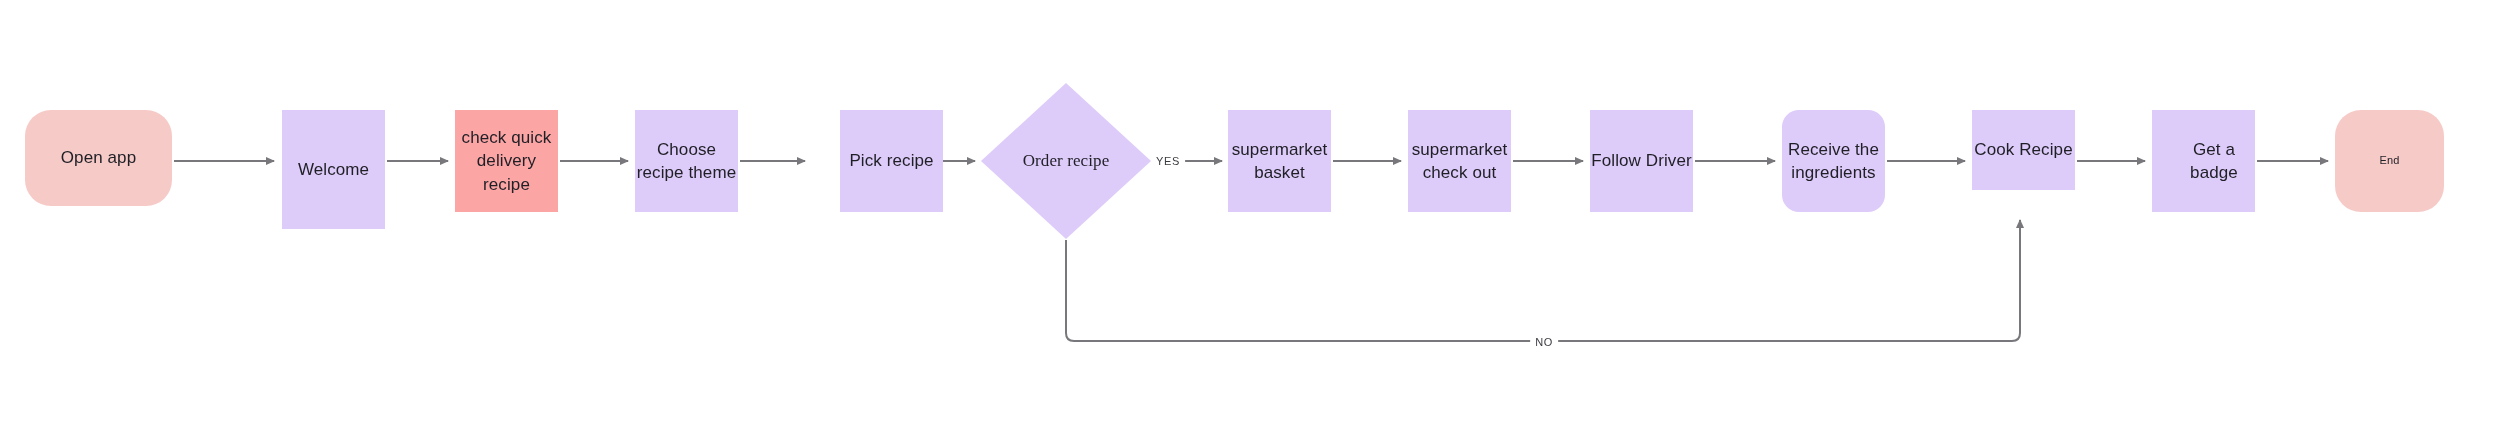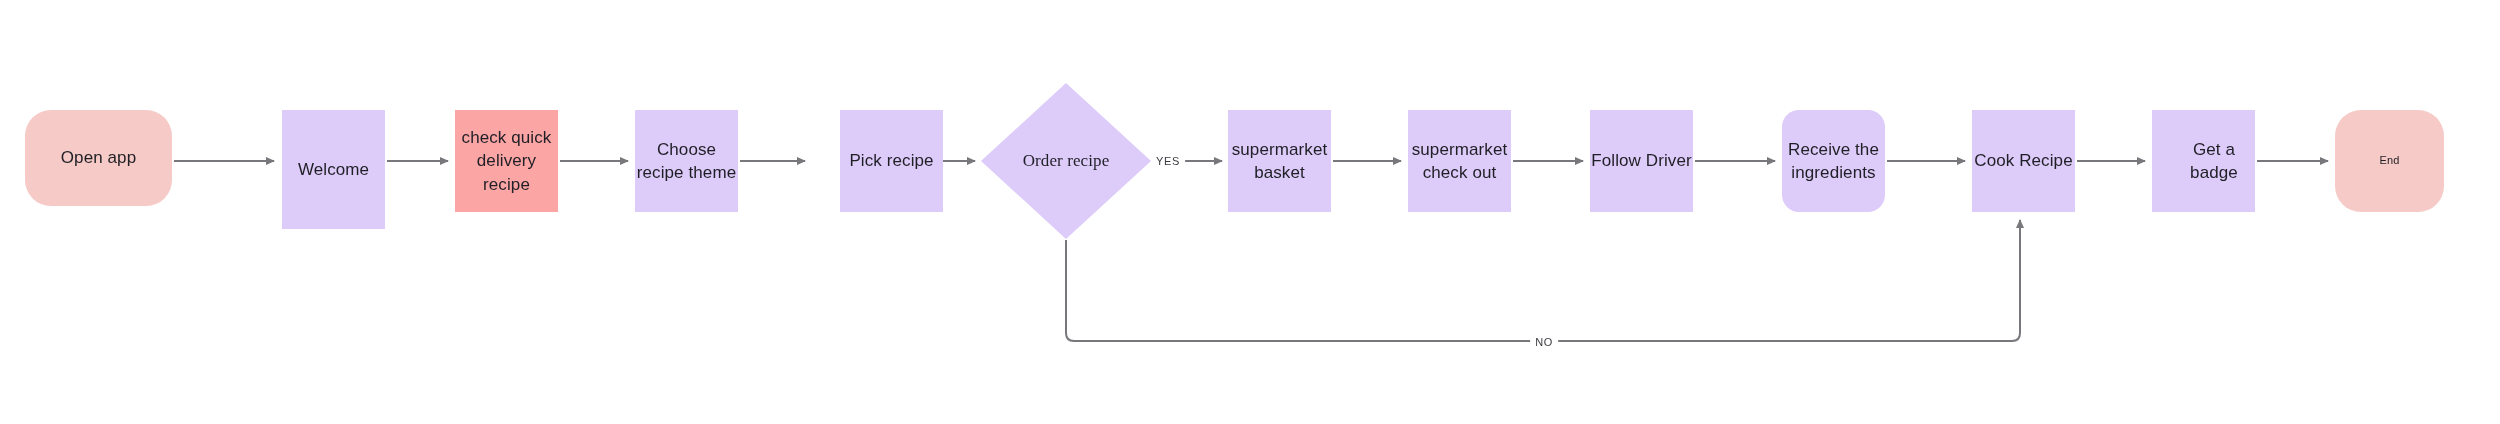--- a/index.html
+++ b/index.html
@@ -116,21 +116,21 @@
       <div class="node decision" style="left: 981px; top: 83px; width: 170px; height: 156px;"><svg class="diamond-shape" viewBox="0 0 170 156">
           <polygon points="85,0 170,78 85,156 0,78" fill="#ddcbf9"></polygon>
         </svg><span class="diamond-label">Order recipe</span></div>
       <div class="node process" style="left: 1228px; top: 110px; width: 103px; height: 102px; background: rgb(221, 203, 249);"><span>supermarket
 basket</span></div>
       <div class="node process" style="left: 1408px; top: 110px; width: 103px; height: 102px; background: rgb(221, 203, 249);"><span>supermarket
 check out</span></div>
       <div class="node process" style="left: 1590px; top: 110px; width: 103px; height: 102px; background: rgb(221, 203, 249);"><span>Follow Driver</span></div>
       <div class="node process" style="left: 1782px; top: 110px; width: 103px; height: 102px; background: rgb(221, 203, 249); border-radius: 17px;"><span>Receive the
 ingredients</span></div>
-      <div class="node process" style="left: 1972px; top: 110px; width: 103px; height: 102px; background: rgb(221, 203, 249);"><span>Cook Recipe</span></div>
+      <div class="node process" style="left: 1972px; top: 110px; width: 103px; height: 80px; background: rgb(221, 203, 249);"><span>Cook Recipe</span></div>
       <div class="node process" style="left: 2152px; top: 110px; width: 103px; height: 102px; background: rgb(221, 203, 249); padding-left: 21px;"><span>Get a badge</span></div>
       <div class="node terminator small-label" style="left: 2335px; top: 110px; width: 109px; height: 102px; background: rgb(246, 202, 199);"><span>End</span></div>
     </div>
   <div id="edge-labels-group">
       <div class="edge-label" style="left: 1168px; top: 161px;">YES</div>
       <div class="edge-label" style="left: 1544px; top: 342px;">NO</div>
     </div>
 
 </div>
 

